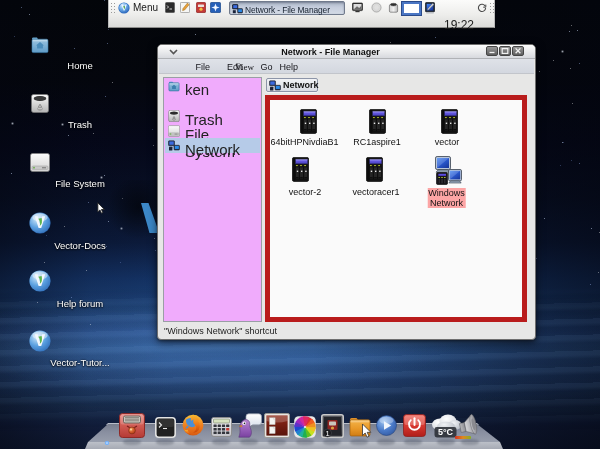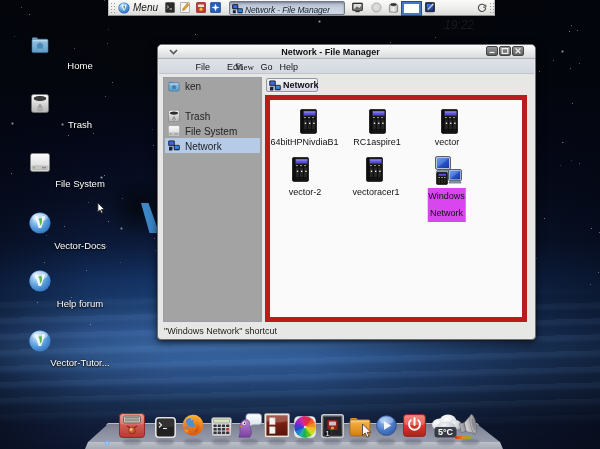--- a/index.html
+++ b/index.html
@@ -13,49 +13,49 @@
 #rays{position:absolute;left:0;top:286px;width:600px;height:146px;
 background:
  radial-gradient(60% 55% at 34% 38%, rgba(110,160,220,0.20), rgba(110,160,220,0) 70%),
  repeating-linear-gradient(178.5deg, rgba(150,190,240,0.065) 0px, rgba(150,190,240,0.065) 4px, rgba(8,16,40,0.07) 8px, rgba(8,16,40,0.07) 12px, rgba(150,190,240,0) 16px);
 -webkit-mask-image:linear-gradient(180deg,transparent 0,#000 18%,#000 72%,transparent 100%);
 mask-image:linear-gradient(180deg,transparent 0,#000 18%,#000 72%,transparent 100%);}
 #vee{position:absolute;left:141px;top:203px;width:17px;height:30px;}
 #blob{position:absolute;left:106px;top:180px;width:54px;height:60px;background:radial-gradient(ellipse at 60% 45%,rgba(0,0,0,0.55),rgba(0,0,0,0) 70%);}
 
 
-#panel{position:absolute;left:108px;top:0;width:387px;height:16px;background:linear-gradient(180deg,#fbfbfa 0%,#ededeb 55%,#dbdbd9 100%);border-bottom:1px solid #8d8d8b;border-left:1px solid #bbb;border-right:1px solid #bbb;font-style:italic;}
+#panel{position:absolute;left:108px;top:0;width:387px;height:28px;background:linear-gradient(180deg,#fbfbfa 0%,#ededeb 55%,#dbdbd9 100%);border-bottom:1px solid #8d8d8b;border-left:1px solid #bbb;border-right:1px solid #bbb;}
 #panel .grip{position:absolute;top:2px;width:5px;height:12px;background-image:radial-gradient(circle,#9a9a9a 34%,transparent 40%);background-size:3px 3px;}
 .pico{position:absolute;top:2px;}
 #taskbtn{position:absolute;left:120px;top:1px;width:116px;height:14px;border:1px solid #707a8c;border-radius:2px;background:linear-gradient(180deg,#aab4c6,#c6cedd 45%,#d3dae6);box-shadow:inset 0 1px 2px rgba(40,50,70,0.4);}
 #taskbtn span{position:absolute;left:15px;top:2.5px;font-size:8.4px;color:#15202e;letter-spacing:-0.1px;white-space:nowrap;overflow:hidden;}
 #clock{position:absolute;left:335px;top:18px;font-size:12px;color:#1a1a1a;}
 
 .dicon{position:absolute;text-align:center;}
 .dlabel{position:absolute;width:80px;text-align:center;font-size:9.5px;color:#fff;text-shadow:0 1px 2px rgba(0,0,0,0.95),0 0 2px rgba(0,0,0,0.8);transform:translateZ(0);margin-left:40px;}
 
 
 #win{position:absolute;left:157px;top:44px;width:379px;height:296px;background:#e7e7e6;border:1px solid #6f6f6f;border-radius:5px 5px 4px 4px;box-shadow:0 3px 10px rgba(0,0,0,0.55),0 1px 3px rgba(0,0,0,0.4);}
 #titlebar{position:absolute;left:0;top:0;right:0;height:14px;border-radius:4px 4px 0 0;background:linear-gradient(180deg,#fdfdfd,#e9eaec 55%,#d7d9de);border-bottom:1px solid #b0b2b6;}
 #titlebar .title{position:absolute;left:0;right:32px;top:2px;text-align:center;font-size:9px;font-weight:bold;color:#111;}
 .wbtn{position:absolute;top:1px;width:12px;height:10px;border:1px solid #454545;border-radius:2px;background:linear-gradient(180deg,#979797,#5e5e5e);}
 .wbtn svg{position:absolute;left:0;top:0;}
 #menubar{position:absolute;left:1px;right:1px;top:14px;height:15px;background:linear-gradient(180deg,#dfe2e8,#d3d7df);border-bottom:1px solid #c2c5cb;font-size:9px;color:#15151a;}
 #menubar span{position:absolute;top:3px;margin-left:32px;}
-#sidebar{position:absolute;left:5px;top:32px;width:99px;bottom:17px;background:#a3a3a3;border:1px solid #9a9ea5;font-size:10px;color:#222;}
+#sidebar{position:absolute;left:5px;top:32px;width:99px;bottom:17px;background:#f0abfc;border:1px solid #9a9ea5;font-size:15px;color:#222;}
 .srow{position:absolute;left:1px;right:1px;height:15px;}
 .srow .txt{position:absolute;left:20px;top:3px;}
 .srow.sel{background:#b6cbe8;}
 .sic{position:absolute;left:3px;top:1.5px;}
 #pathbar{position:absolute;left:108px;top:33px;width:52px;height:14px;border:1px solid #8d95a8;border-radius:2px;background:linear-gradient(180deg,#f2f3f6,#d9dce4);box-shadow:0 1px 1px rgba(255,255,255,0.7);}
 #pathbar b{position:absolute;left:16px;top:1px;font-size:9px;color:#111;}
 #iconview{position:absolute;left:107px;top:50px;right:8px;bottom:17px;background:#fafafa;border:5px solid #b91c1c;}
 .nas{position:absolute;}
 .flabel{position:absolute;white-space:nowrap;font-size:9px;color:#111;transform:translateX(-50%);text-align:center;}
-.flabel.hl{background:#d946ef;line-height:17px;padding:0 1px;}
+.flabel.hl{background:#fca5a5;line-height:10px;padding:0 1px;}
 #status{position:absolute;left:6px;bottom:3px;font-size:9px;color:#222;}
 
 
 #shelf-top{position:absolute;left:0;top:424px;width:600px;height:18px;background:linear-gradient(180deg,#787e8e 0%,#898fa0 45%,#989eac 100%);clip-path:polygon(108px 0,477px 0,500px 18px,88px 18px);}
 #shelf-front{position:absolute;left:0;top:442px;width:600px;height:7px;background:linear-gradient(180deg,#bcc0c8,#a6aab4);clip-path:polygon(88px 0,500px 0,503px 7px,85px 7px);}
 #shelf-edge{position:absolute;left:0;top:423px;width:600px;height:2px;background:#b8bdc8;clip-path:polygon(108px 0,477px 0,479px 2px,106px 2px);}
 .dock{position:absolute;}
 .refl{position:absolute;top:439px;height:6px;border-radius:40%;background:rgba(52,58,76,0.30);filter:blur(1.2px);}
 #glowdot{position:absolute;left:104px;top:441px;width:6px;height:4px;background:radial-gradient(circle,#cfe8ff 0%,#6fb0ff 40%,transparent 75%);}
 

